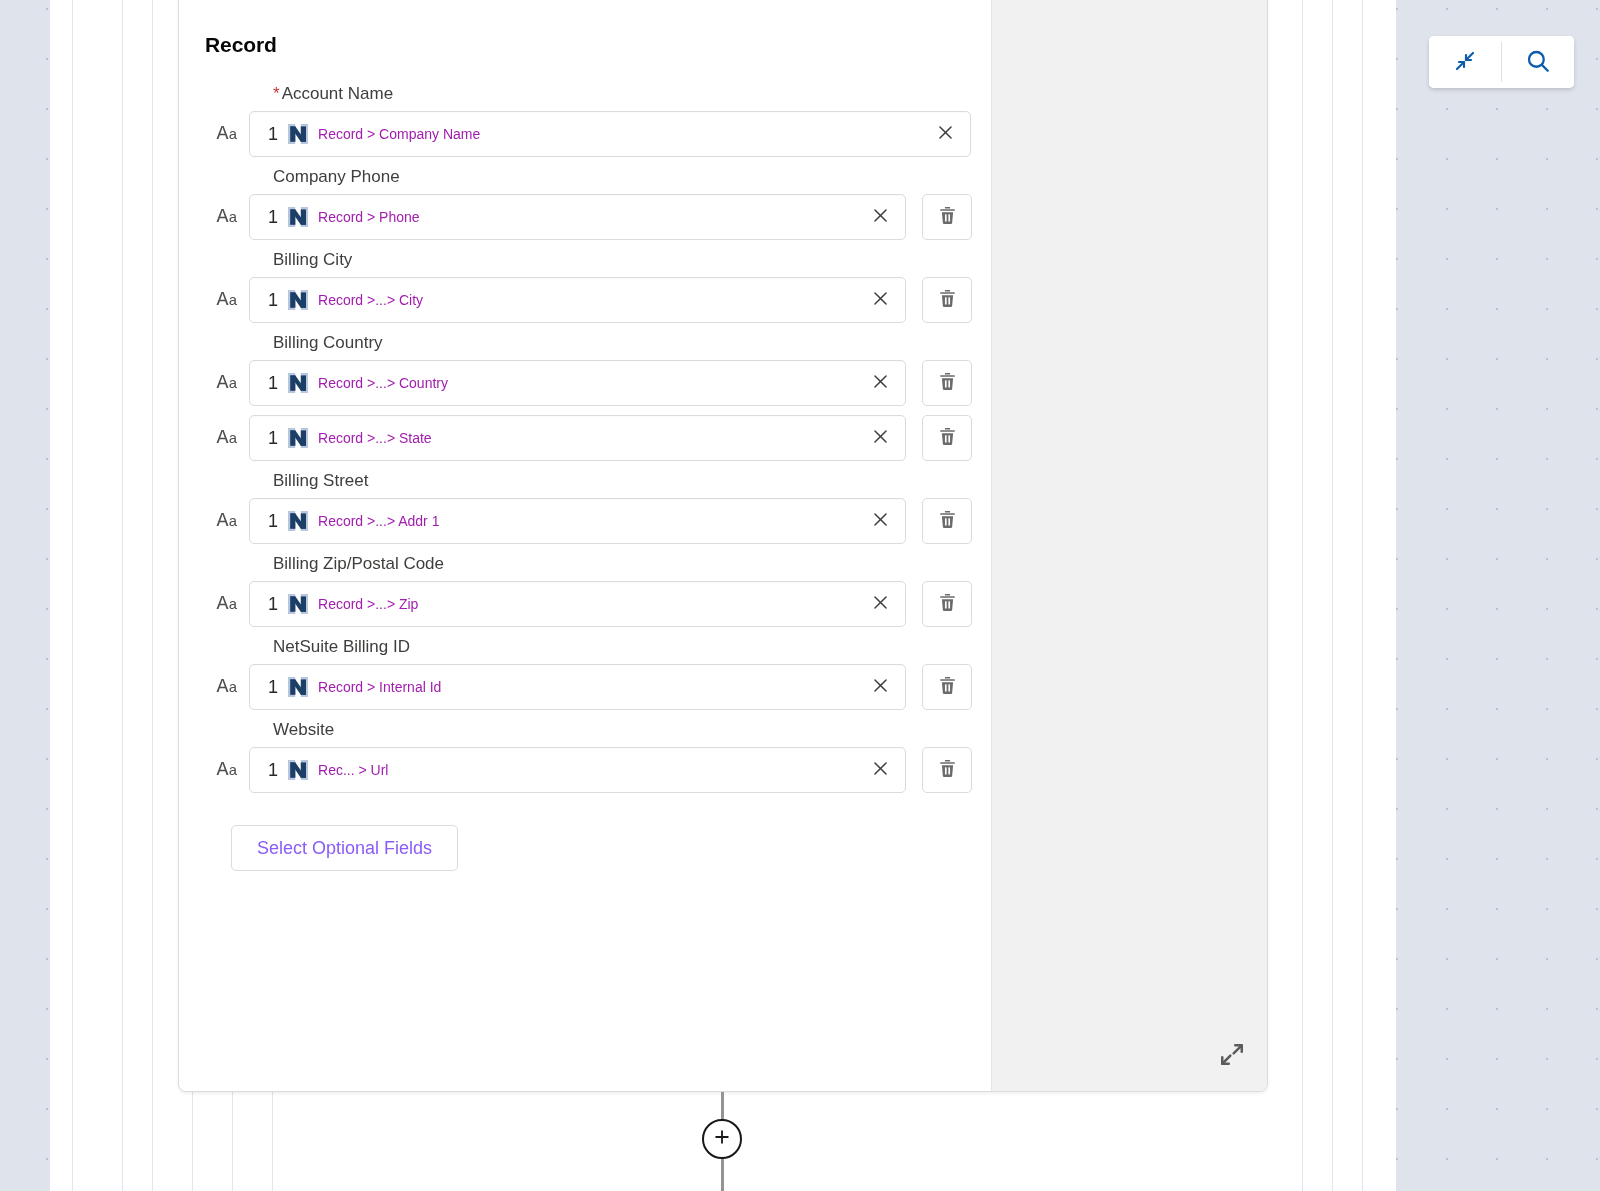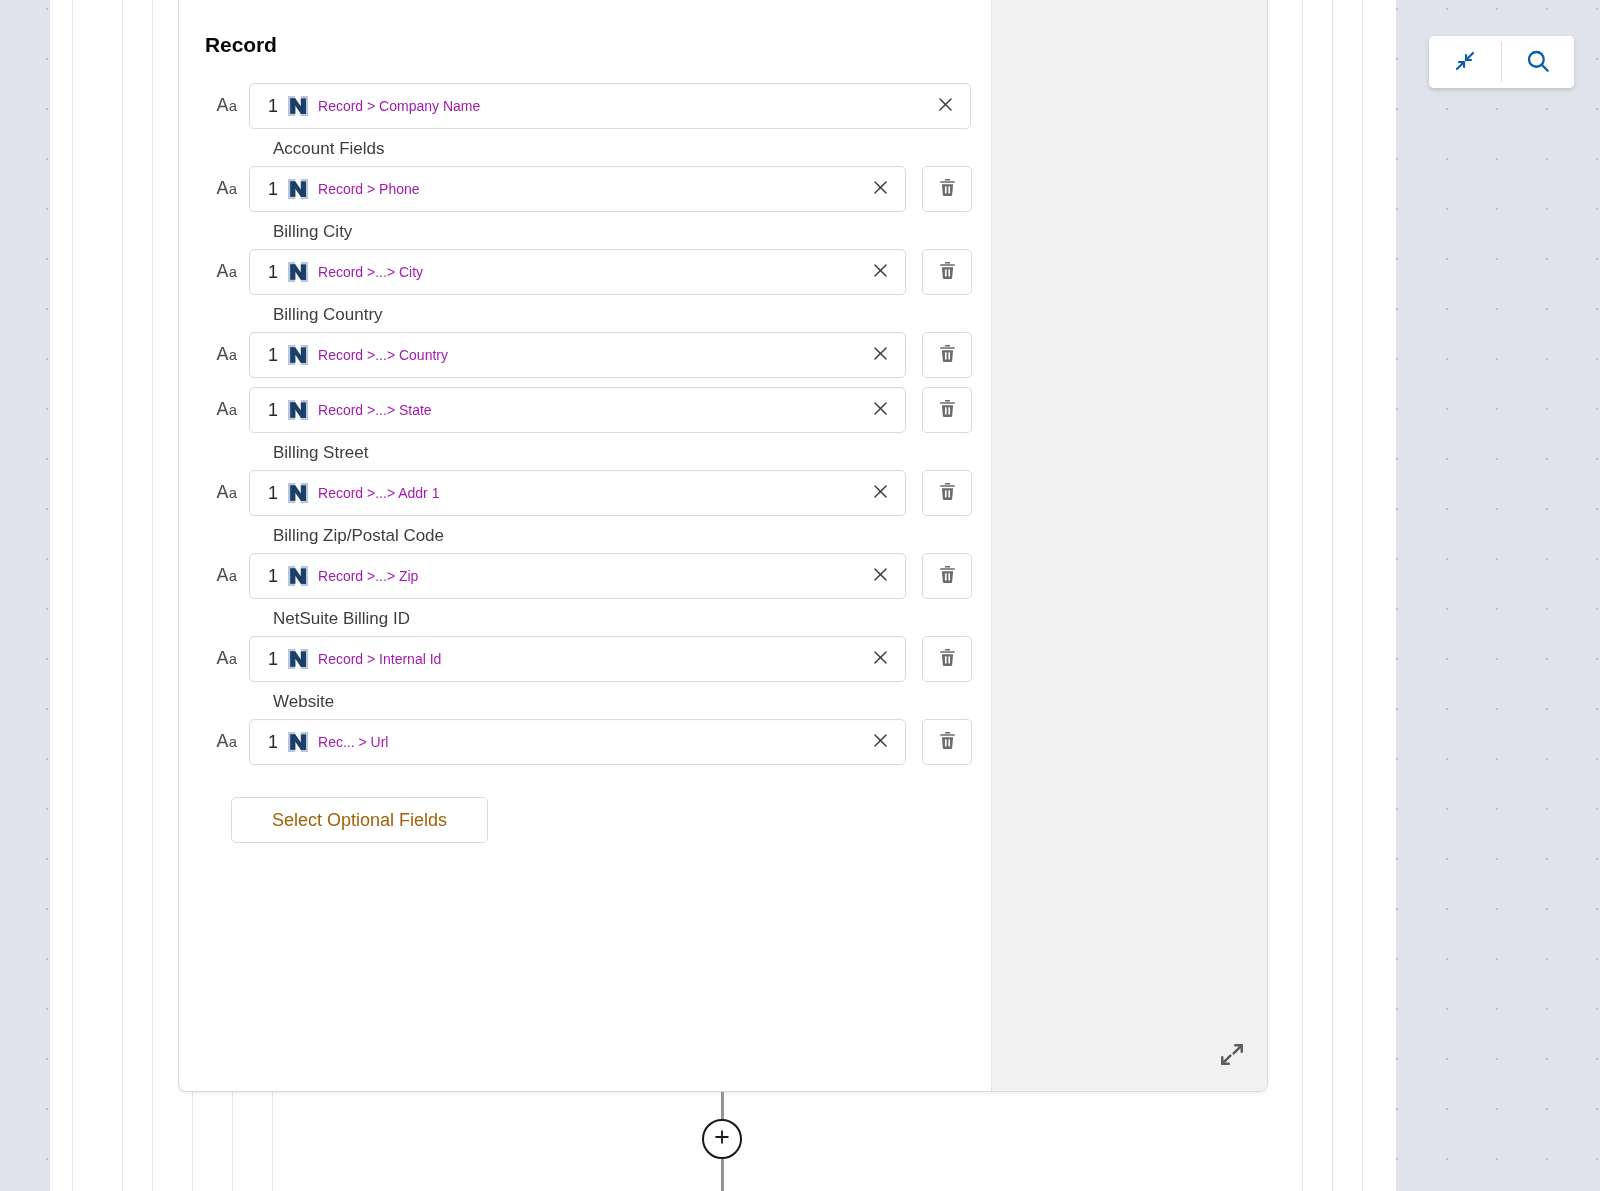--- a/index.html
+++ b/index.html
@@ -195,25 +195,25 @@
     align-items: center;
     justify-content: center;
     cursor: pointer;
   }
 
   
   #optional-fields-btn {
     margin-left: 26px;
     margin-top: 23px;
     height: 46px;
-    padding: 0 40px;
+    padding: 0 25px;
     background: #ffffff;
     border: 1px solid #dddbda;
     border-radius: 5px;
-    color: #a16207;
+    color: #8b5cf6;
     font-size: 18px;
     font-family: "Liberation Sans", sans-serif;
     cursor: pointer;
     display: inline-flex;
     align-items: center;
   }
 
   
   #connector-line {
     position: absolute;
@@ -318,20 +318,21 @@
         <line x1="3" y1="21" x2="10.5" y2="13.5"></line>
       </svg>
     </div>
   </div>
 
   <div id="card-body">
     <div id="record-title">Record</div>
 
     <div id="fields-container">
         <div class="field-block">
+          <div class="field-label"><span class="req-star">*</span><span>Account Name</span></div>
           <div class="field-row">
             <div class="type-icon">A<span class="small">a</span></div>
             <div class="pill wide">
               <span class="pill-index">1</span>
               <span class="ns-icon"><svg width="22" height="22" viewBox="0 0 22 22">
                   <rect x="1" y="1" width="7.2" height="20" fill="#b8c7dd"></rect>
                   <rect x="13.8" y="1" width="7.2" height="20" fill="#b8c7dd"></rect>
                   <rect x="3.2" y="3.4" width="5.2" height="15.4" fill="#1b3f66"></rect>
                   <rect x="13.8" y="3.4" width="5.2" height="15.4" fill="#1b3f66"></rect>
                   <polygon points="3.2,3.4 8.4,3.4 19,18.8 13.8,18.8" fill="#1b3f66"></polygon>
@@ -340,21 +341,21 @@
               <button class="clear-btn">
                 <span><svg width="19" height="19" viewBox="0 0 24 24" fill="none" stroke="#3e3e3c" stroke-width="1.9" stroke-linecap="round">
                     <line x1="5" y1="5" x2="19" y2="19"></line>
                     <line x1="19" y1="5" x2="5" y2="19"></line>
                   </svg></span>
               </button>
             </div>
           </div>
         </div>
         <div class="field-block">
-          <div class="field-label"><span>Account Fields</span></div>
+          <div class="field-label"><span>Company Phone</span></div>
           <div class="field-row">
             <div class="type-icon">A<span class="small">a</span></div>
             <div class="pill short">
               <span class="pill-index">1</span>
               <span class="ns-icon"><svg width="22" height="22" viewBox="0 0 22 22">
                   <rect x="1" y="1" width="7.2" height="20" fill="#b8c7dd"></rect>
                   <rect x="13.8" y="1" width="7.2" height="20" fill="#b8c7dd"></rect>
                   <rect x="3.2" y="3.4" width="5.2" height="15.4" fill="#1b3f66"></rect>
                   <rect x="13.8" y="3.4" width="5.2" height="15.4" fill="#1b3f66"></rect>
                   <polygon points="3.2,3.4 8.4,3.4 19,18.8 13.8,18.8" fill="#1b3f66"></polygon>

